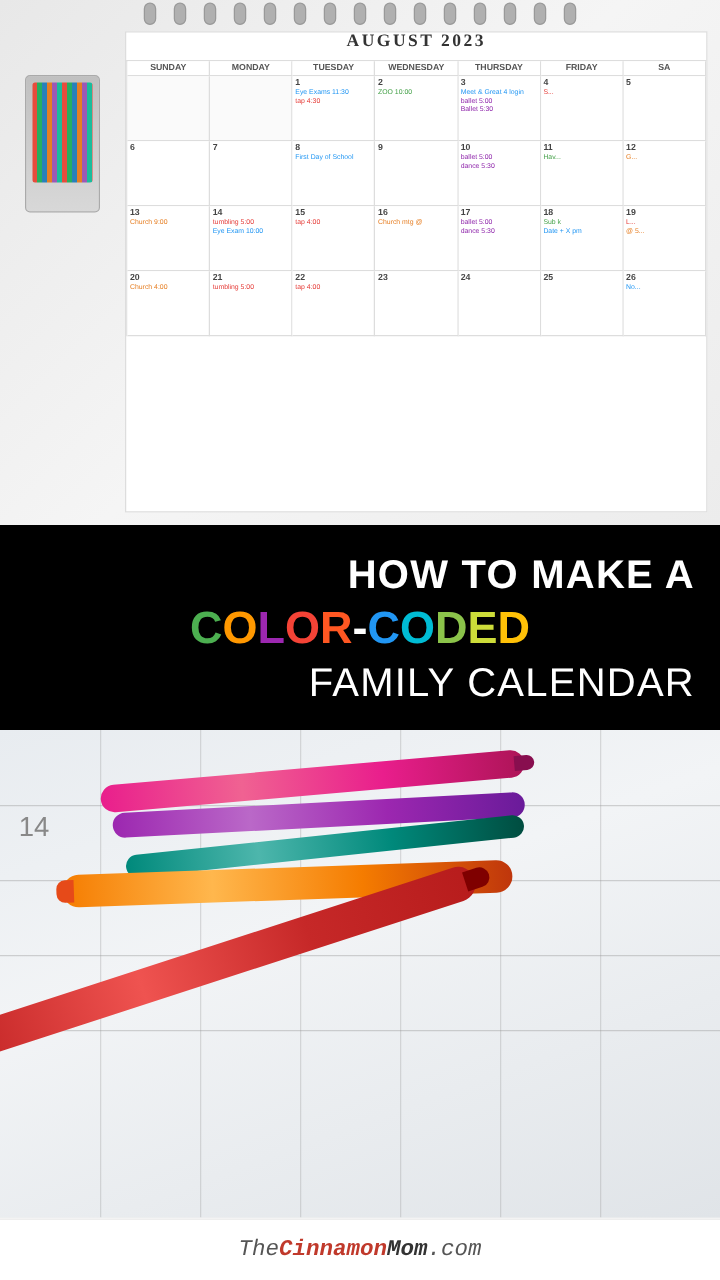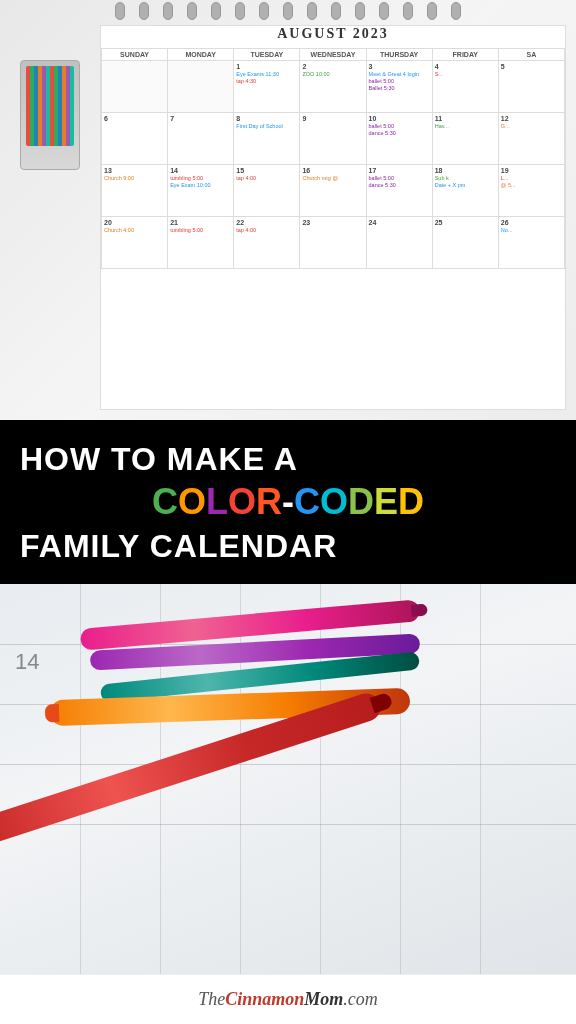--- a/index.html
+++ b/index.html
@@ -154,21 +154,21 @@
     .event.red { color: #e53935; }
     .event.green { color: #43a047; }
     .event.purple { color: #8e24aa; }
     .event.orange { color: #e67e22; }
 
     
     .text-overlay {
       width: 100%;
       background: #000000;
       padding: 22px 20px 18px 20px;
-      text-align: left;
+      text-align: right;
       position: relative;
     }
 
     .how-to-text {
       font-size: 32px;
       font-weight: 900;
       color: white;
       letter-spacing: 1px;
       line-height: 1.1;
       text-transform: uppercase;
@@ -197,21 +197,21 @@
     .cc-r  { color: #FF5722; }   
     .cc-dash { color: white; font-size: 36px; font-weight: 900; font-family: Impact, 'Arial Black', sans-serif; }
     .cc-c2 { color: #2196F3; }   
     .cc-o3 { color: #00BCD4; }   
     .cc-d  { color: #8BC34A; }   
     .cc-e  { color: #CDDC39; }   
     .cc-d2 { color: #FFC107; }   
 
     .family-calendar-text {
       font-size: 32px;
-      font-weight: 700;
+      font-weight: 400;
       color: white;
       letter-spacing: 1px;
       text-transform: uppercase;
       font-family: Impact, 'Arial Black', sans-serif;
       line-height: 1.2;
     }
 
     
     .bottom-photo {
       width: 100%;
@@ -348,21 +348,21 @@
       text-align: center;
       padding: 14px 0;
       border-top: 1px solid #eee;
       position: absolute;
       bottom: 0;
     }
 
     .footer-text {
       font-size: 18px;
       color: #333;
-      font-family: Liberation Serif, serif;
+      font-family: Liberation Mono, monospace;
       font-style: italic;
     }
 
     .footer-text .the {
       color: #555;
       font-weight: 300;
     }
     .footer-text .cinnamon {
       color: #c0392b;
       font-weight: bold;

